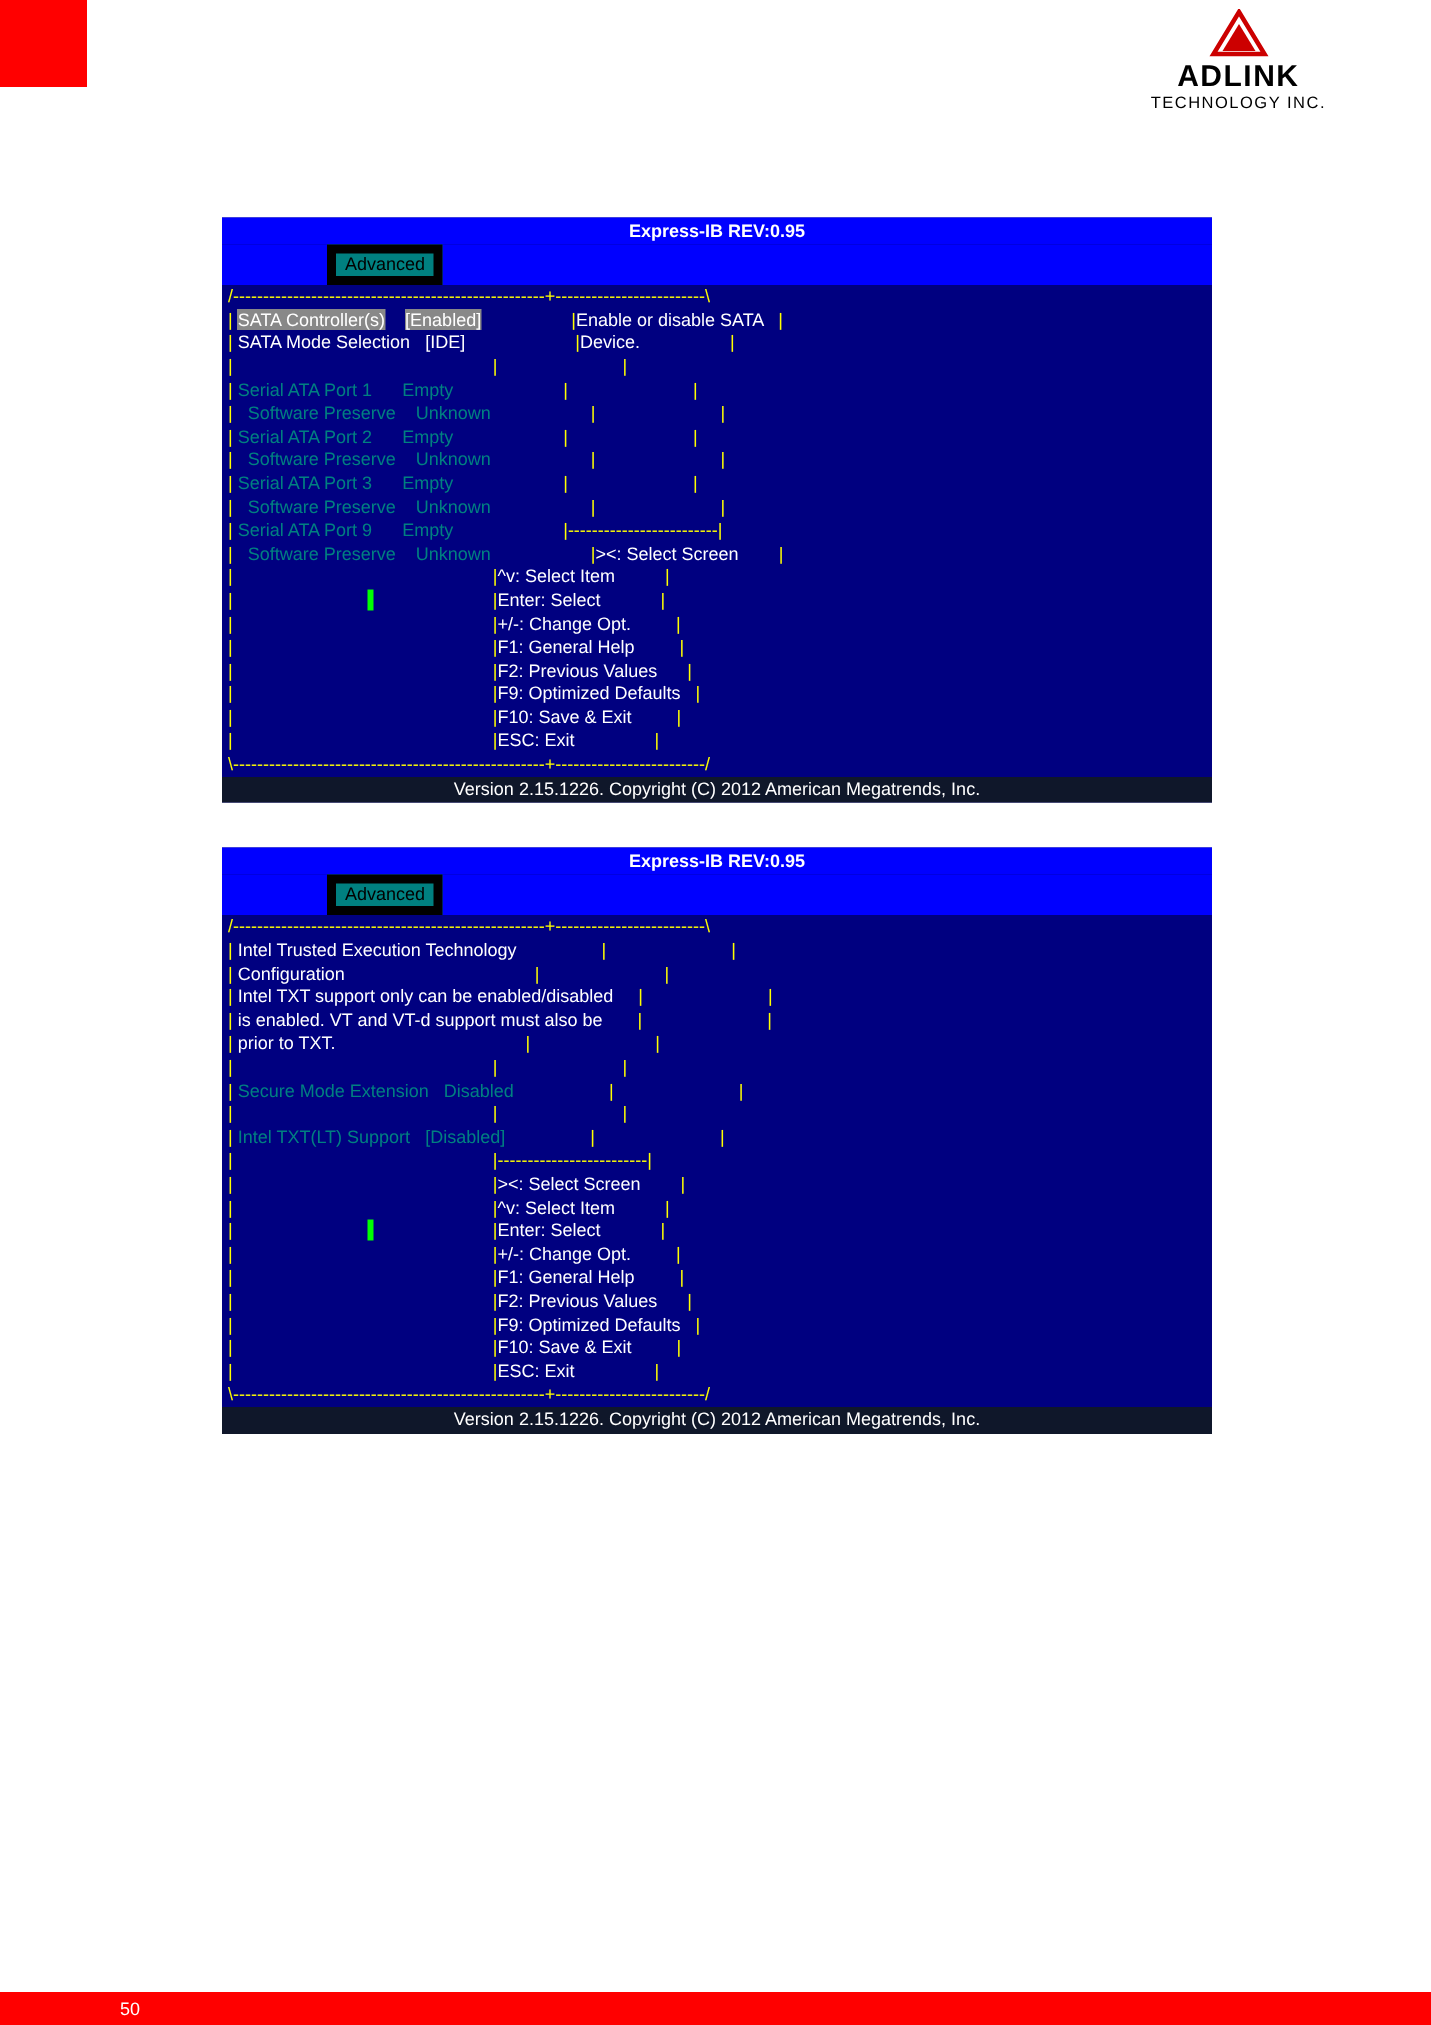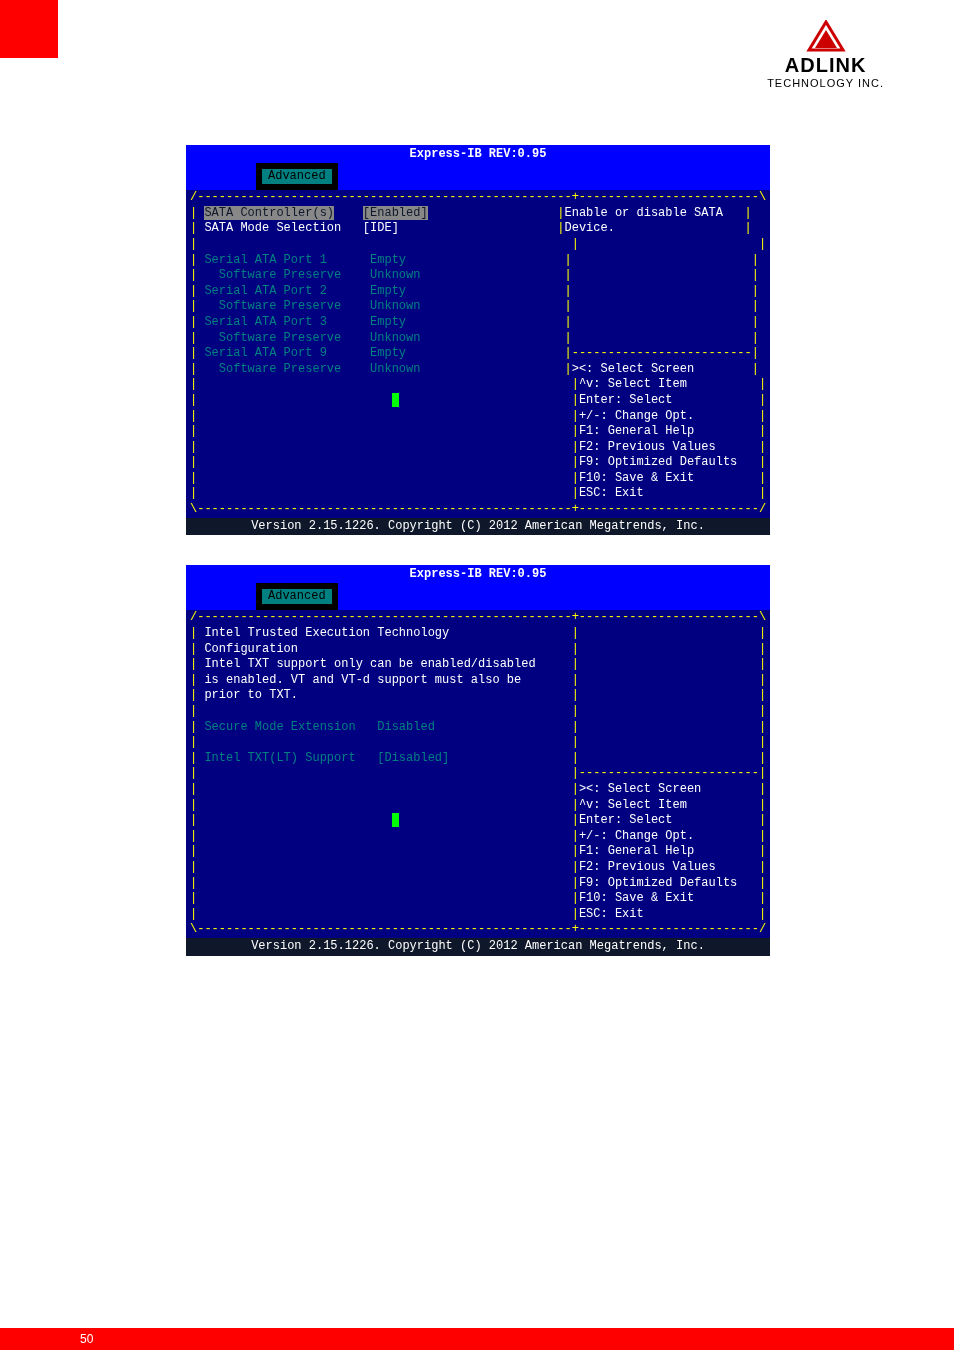--- a/index.html
+++ b/index.html
@@ -11,57 +11,57 @@
     position: relative;
   }
   .red-tab {
     position: absolute;
     top: 0; left: 0;
     width: 58px; height: 58px;
     background: #ff0000;
   }
   .logo {
     position: absolute;
-    top: 20px; right: 70px;
+    top: 6px; right: 70px;
     text-align: center;
   }
   .logo svg { display: block; margin: 0 auto; }
   .logo-text { font-weight: bold; font-size: 20px; letter-spacing: 1px; }
   .logo-sub { font-size: 11px; letter-spacing: 1px; }
   .content {
     position: absolute;
     left: 68px;
     top: 145px;
     width: 820px;
   }
   .bios {
-    width: 584px;
+    width: 660px;
     margin: 0 auto 30px auto;
     background: #000080;
-    font-family: Liberation Mono, monospace;
+    font-family: Liberation Sans, sans-serif;
     font-size: 12px;
     color: #fff;
     line-height: 1.3;
   }
   .bios-title { background: #0000ff; color: #fff; text-align: center; padding: 2px 0 0 0; font-weight: bold; }
   .bios-tabbar { background: #0000ff; display: flex; padding-left: 70px; }
   .bios-tab-active {
     background: #008080;
     color: #000;
     border: 6px solid #000000;
     padding: 0 6px;
   }
   .bios-body {
     background: #000080;
     color: #008080;
     padding: 0 4px;
     white-space: pre;
   }
   .bios-body .hl { color: #fff; }
-  .bios-body .sel { background: #888; color: #0f172a; }
+  .bios-body .sel { background: #888; color: #ffffff; }
   .bios-body .yel { color: #ffff00; }
   .bios-body .cursor { background: #00ff00; color: #00ff00; }
   .bios-footer { background: #0f172a; color: #fff; text-align: center; padding: 1px 0; }
   .desc-text { font-size: 13px; color: #000; margin: 12px 0 40px 0; }
   .page-footer {
     position: absolute;
     bottom: 0; left: 0;
     width: 100%; height: 22px;
     background: #ff0000;
     color: #fff;

